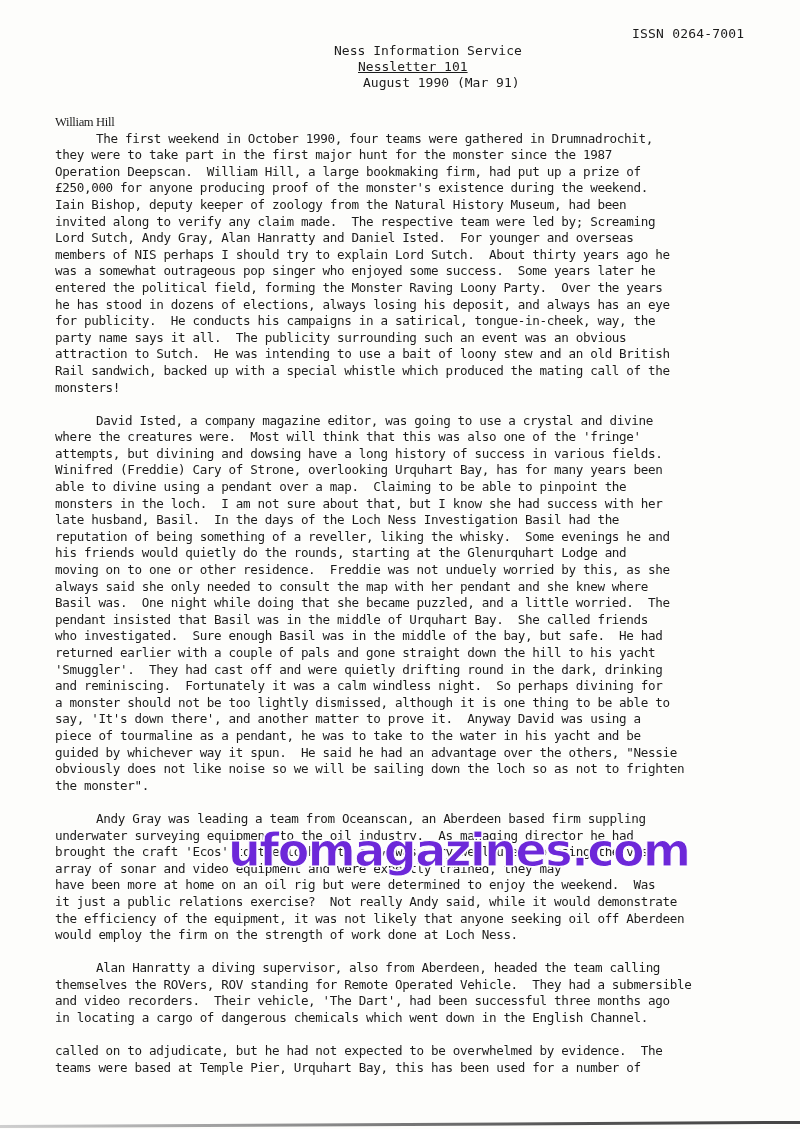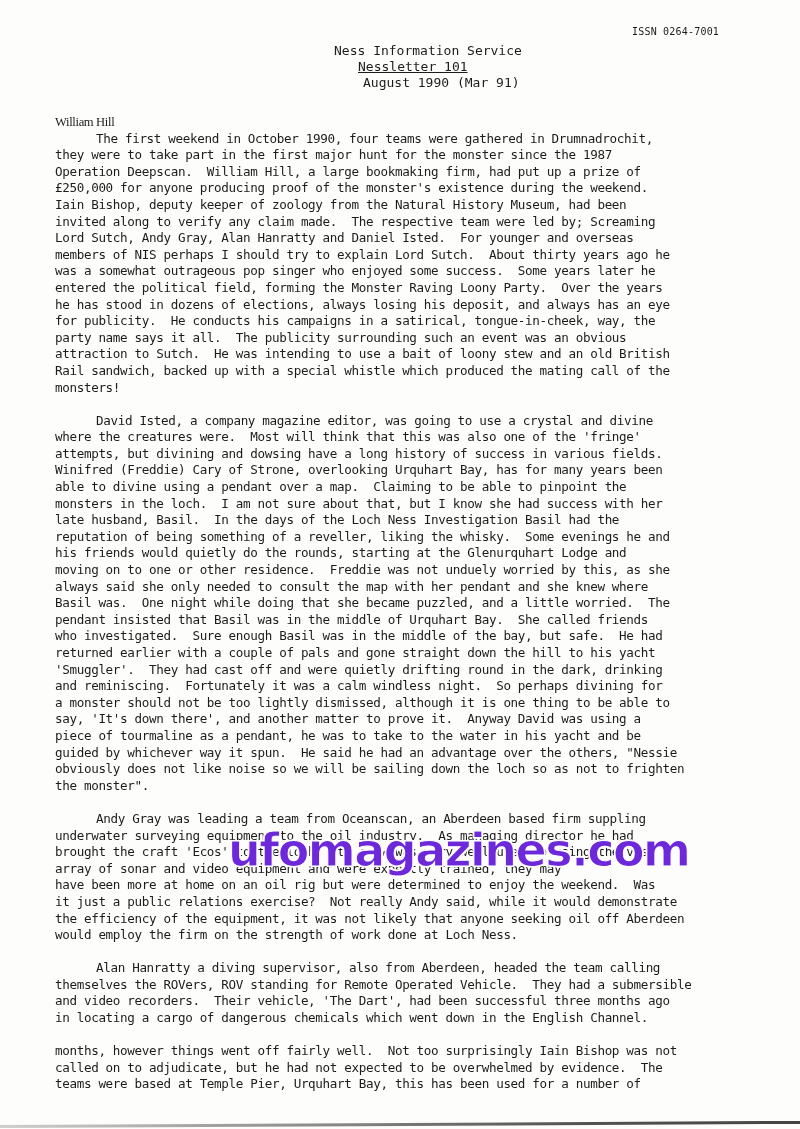--- a/index.html
+++ b/index.html
@@ -3,21 +3,21 @@
   <meta charset="utf-8">
   <style>
     html, body { margin: 0; padding: 0; }
     body {
       width: 800px; height: 1129px; overflow: hidden;
       background: #fdfdfb; position: relative;
       font-family: "DejaVu Sans Mono", "Liberation Mono", monospace;
       color: #1c1c1c;
     }
     .page { position: absolute; left: 0; top: 0; width: 800px; height: 1129px; }
-    .issn { position: absolute; top: 26px; left: 632px; font-size: 10px; letter-spacing: 0.2px; }
+    .issn { position: absolute; top: 26px; left: 632px; font-size: 13px; letter-spacing: 0.2px; }
     .masthead { position: absolute; top: 43px; left: 0; width: 800px; font-size: 13px; line-height: 16px; }
     .masthead div { position: absolute; white-space: pre; }
     .mh-1 { left: 306px; top: 0; padding-left: 28px; }
     .mh-2 { left: 358px; top: 16px; text-decoration: underline; }
     .mh-3 { left: 363px; top: 32px; }
     .body-text {
       position: absolute; left: 55px; top: 114px; width: 740px;
       font-size: 12.6px; line-height: 16.6px; letter-spacing: -0.35px;
     }
     .section-title { margin: 0; font-weight: normal; font-family: Liberation Serif, serif; }
@@ -105,21 +105,20 @@
           <span class="line">the efficiency of the equipment, it was not likely that anyone seeking oil off Aberdeen</span>
           <span class="line">would employ the firm on the strength of work done at Loch Ness.</span>
         </p>
         <p class="para" style="text-indent: 0px;">
           <span class="line" style="text-indent: 41px;">Alan Hanratty a diving supervisor, also from Aberdeen, headed the team calling</span>
           <span class="line">themselves the ROVers, ROV standing for Remote Operated Vehicle.  They had a submersible</span>
           <span class="line">and video recorders.  Their vehicle, 'The Dart', had been successful three months ago</span>
           <span class="line">in locating a cargo of dangerous chemicals which went down in the English Channel.</span>
         </p>
         <p class="para" style="text-indent: 0px;">
-          <span class="line">months, however things went off fairly well.  Not too surprisingly Iain Bishop was not</span>
           <span class="line">called on to adjudicate, but he had not expected to be overwhelmed by evidence.  The</span>
           <span class="line">teams were based at Temple Pier, Urquhart Bay, this has been used for a number of</span>
         </p>
       </div>
   </div>
 
   <div class="watermark">ufomagazines.com</div>
   <div class="scan-edge"></div>
 </div>
 

